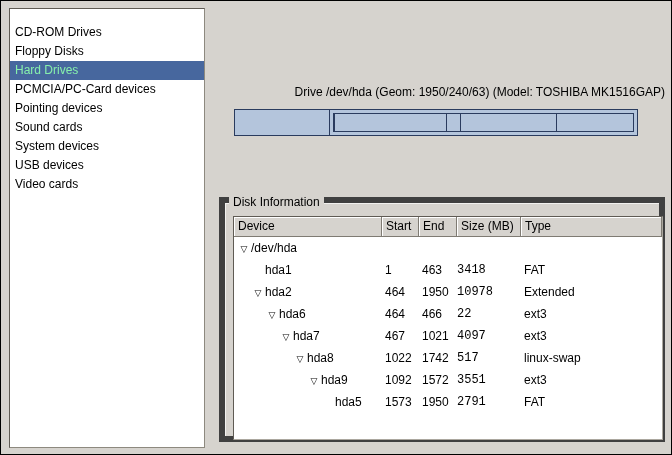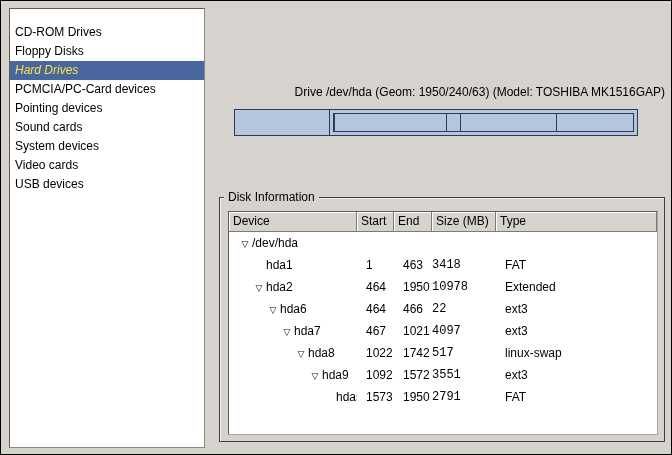--- a/index.html
+++ b/index.html
@@ -11,21 +11,21 @@
   }
   
   .sidebar {
     position:absolute; left:8px; top:7px; width:196px; height:440px; box-sizing:border-box;
     background:#fff;
     border-top:1px solid #5f5b54; border-left:1px solid #5f5b54;
     border-right:1px solid #8d897f; border-bottom:1px solid #8d897f;
     padding-top:14px;
   }
   .sidebar-item { height:19px; line-height:19px; padding-left:5px; white-space:nowrap; }
-  .sidebar-item.selected { background:#47679e; color:#fde047;font-style:italic; }
+  .sidebar-item.selected { background:#47679e; color:#86efac; }
 
   
   .drive-title { position:absolute; left:216px; top:84px; width:448px; text-align:right; white-space:nowrap; }
 
   
   .partition-bar {
     position:absolute; left:233px; top:108px; width:404px; height:27px; box-sizing:border-box;
     background:#b4c5dc; border:1px solid #2a3b5e; display:flex;
   }
   .seg-primary { box-sizing:border-box; border-right:1px solid #2a3b5e; height:100%; }
@@ -33,68 +33,68 @@
   .logical-wrap {
     position:absolute; left:3px; right:3px; top:3px; bottom:3px; box-sizing:border-box;
     border:1px solid #2a3b5e; display:flex;
   }
   .logical-seg { box-sizing:border-box; border-right:1px solid #2a3b5e; height:100%; }
   .logical-seg:last-child { border-right:none; }
 
   
   .disk-frame {
     position:absolute; left:218px; top:196px; width:446px; height:245px; box-sizing:border-box;
-    border:1px solid #404040; box-shadow: inset 1px 1px 0 #f2f1ef;
+    border:6px solid #404040; box-shadow: inset 1px 1px 0 #f2f1ef;
   }
   .frame-legend {
     position:absolute; top:-8px; left:4px; background:#d6d3ce; padding:0 4px;
     line-height:15px; white-space:nowrap;
   }
   .table-wrap {
     position:absolute; left:8px; top:13px; width:430px; height:224px; box-sizing:border-box;
     background:#fff;
     border-top:1px solid #5f5b54; border-left:1px solid #5f5b54;
     border-right:1px solid #aba79e; border-bottom:1px solid #aba79e;
     overflow:hidden;
   }
   .thead { display:flex; height:20px; }
   .th {
     box-sizing:border-box; background:#d6d3ce; line-height:19px; padding-left:4px;
     border-right:1px solid #7f7b73; border-bottom:1px solid #7f7b73;
     box-shadow: inset 1px 1px 0 #fff; white-space:nowrap; overflow:hidden;
   }
-  .col-device { width:128px; }
+  .col-device { width:148px; }
   .col-start  { width:37px; }
   .col-end    { width:38px; }
   .col-size   { width:64px; }
   .col-type   { flex:1; }
   .trow { display:flex; height:22px; line-height:22px; }
-  .cell { box-sizing:border-box; padding-left:9px; white-space:nowrap; overflow:hidden; }
+  .cell { box-sizing:border-box; padding-left:3px; white-space:nowrap; overflow:hidden; }
   .cell.num-right { text-align:left; padding-right:6px; padding-left:0;font-family:Liberation Mono, monospace; }
   .indent-spacer { display:inline-block; height:1px; }
   .expander {
     display:inline-block; width:14px; text-align:center; font-size:9px;
     vertical-align:middle; line-height:22px;
   }
 </style>
 </head>
 <body>
 
 <div class="window">
 
   <div class="sidebar">
       <div class="sidebar-item">CD-ROM Drives</div>
       <div class="sidebar-item">Floppy Disks</div>
       <div class="sidebar-item selected">Hard Drives</div>
       <div class="sidebar-item">PCMCIA/PC-Card devices</div>
       <div class="sidebar-item">Pointing devices</div>
       <div class="sidebar-item">Sound cards</div>
       <div class="sidebar-item">System devices</div>
+      <div class="sidebar-item">USB devices</div>
       <div class="sidebar-item">Video cards</div>
-      <div class="sidebar-item">USB devices</div>
     </div>
 
   <div class="drive-title">Drive /dev/hda (Geom: 1950/240/63) (Model: TOSHIBA MK1516GAP)</div>
 
   <div class="partition-bar">
     <div class="seg-primary" style="width: 23.74%;"></div>
     <div class="seg-extended">
       <div class="logical-wrap">
           <div class="logical-seg" style="width: 0.2%;"></div>
           <div class="logical-seg" style="width: 37.32%;"></div>

